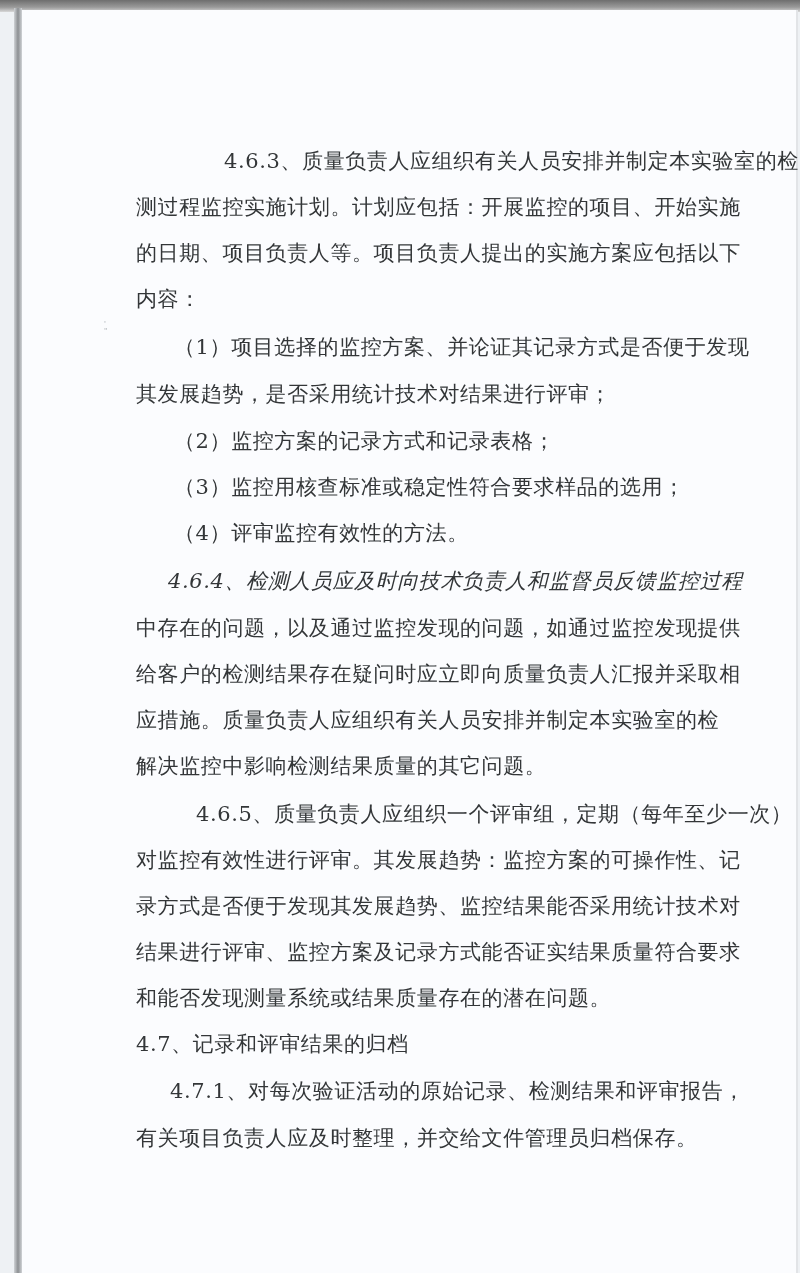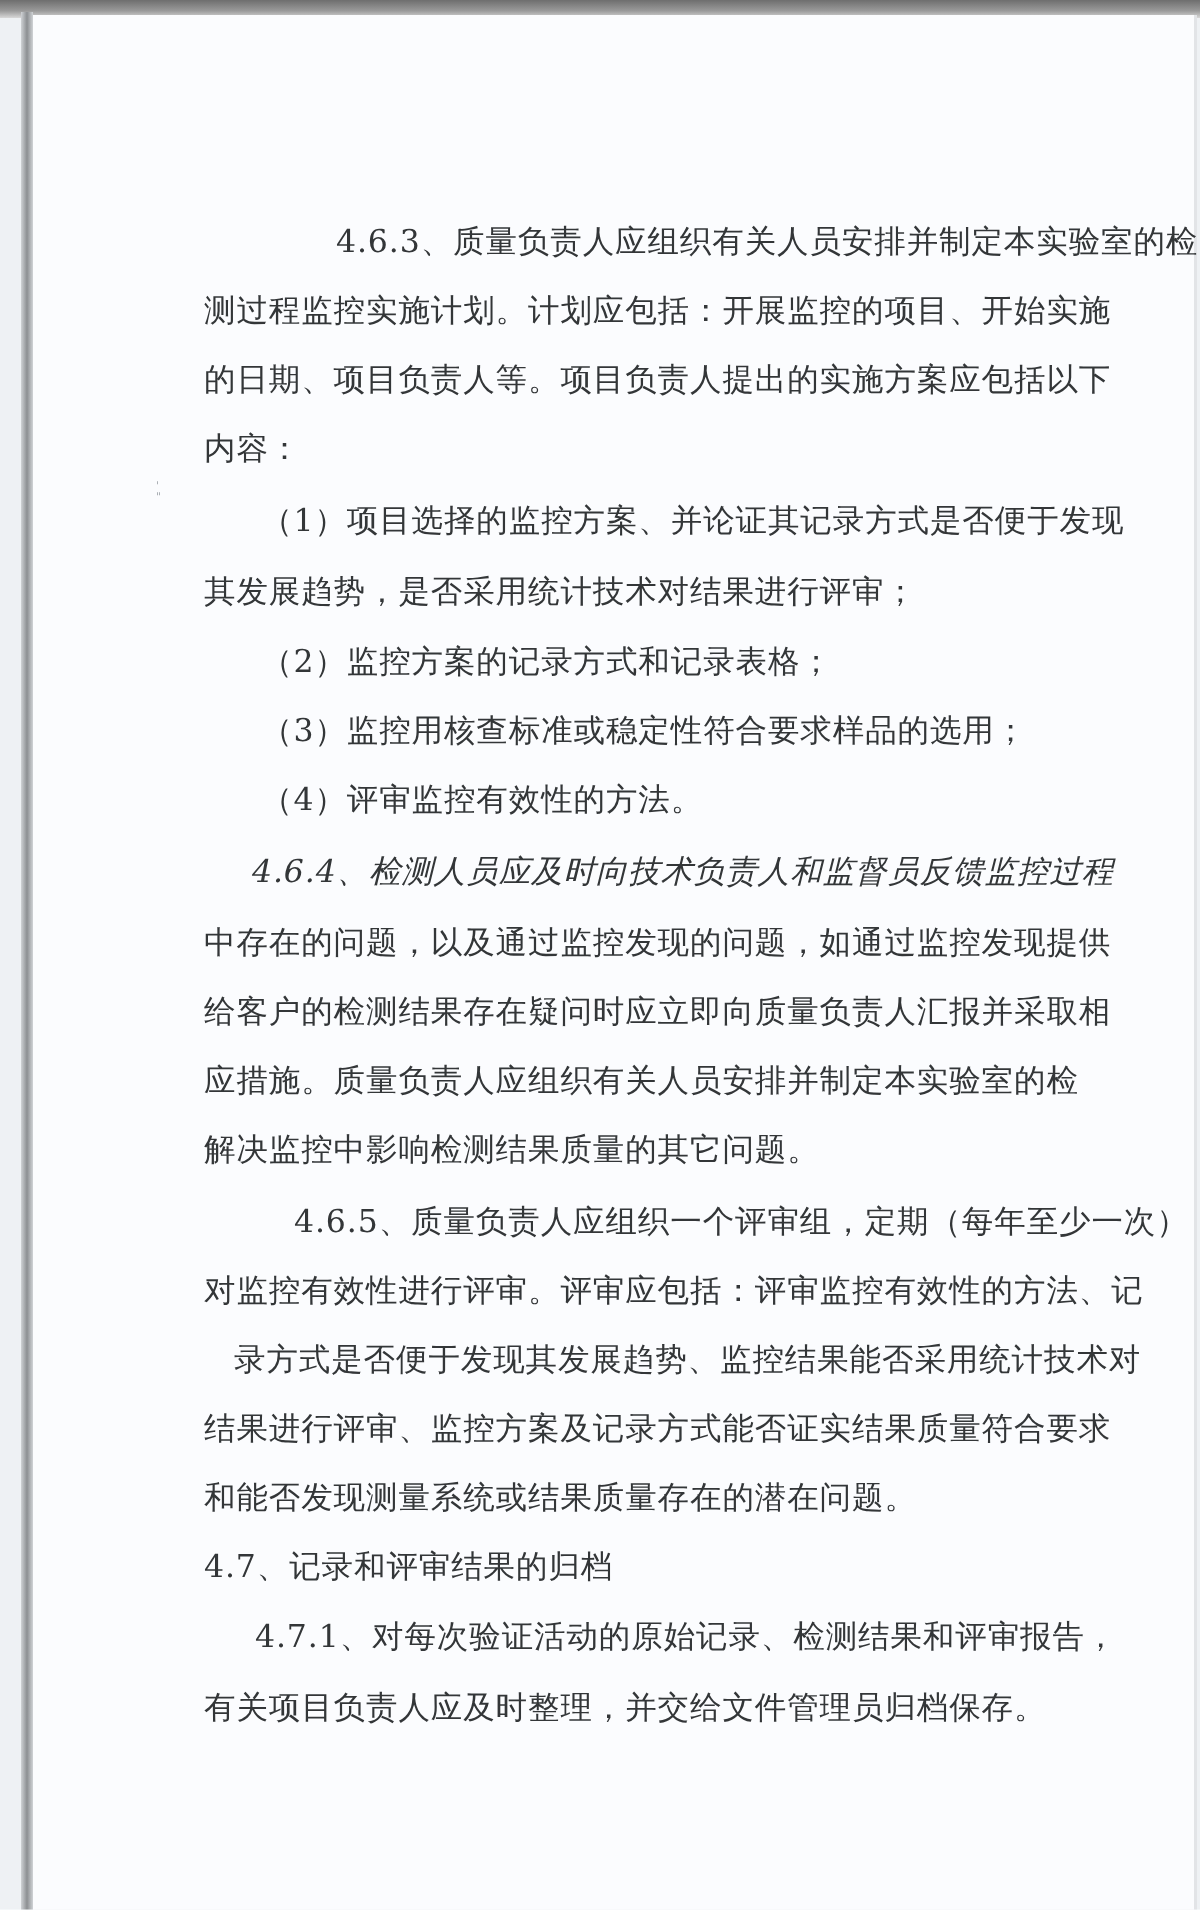--- a/index.html
+++ b/index.html
@@ -81,22 +81,22 @@
 
   <div class="line" style="left:38px; top:519px;">（4）评审监控有效性的方法。</div>
 
   <div class="line" style="left:32px; top:567px;font-style:italic;">4.6.4、检测人员应及时向技术负责人和监督员反馈监控过程</div>
   <div class="line" style="left:0; top:614px;">中存在的问题，以及通过监控发现的问题，如通过监控发现提供</div>
   <div class="line" style="left:0; top:660px;">给客户的检测结果存在疑问时应立即向质量负责人汇报并采取相</div>
   <div class="line" style="left:0; top:706px;">应措施。质量负责人应组织有关人员安排并制定本实验室的检</div>
   <div class="line" style="left:0; top:752px;">解决监控中影响检测结果质量的其它问题。</div>
 
   <div class="line" style="left:32px; top:800px;margin-left:28px;">4.6.5、质量负责人应组织一个评审组，定期（每年至少一次）</div>
-  <div class="line" style="left:0; top:846px;">对监控有效性进行评审。评审应包括：评审监控有效性的方法、记</div>
-  <div class="line" style="left:0; top:892px;margin-left:20px;">录方式是否便于发现其发展趋势、监控结果能否采用统计技术对</div>
+  <div class="line" style="left:0; top:846px;">对监控有效性进行评审。其发展趋势：监控方案的可操作性、记</div>
+  <div class="line" style="left:0; top:892px;">录方式是否便于发现其发展趋势、监控结果能否采用统计技术对</div>
   <div class="line" style="left:0; top:938px;">结果进行评审、监控方案及记录方式能否证实结果质量符合要求</div>
   <div class="line" style="left:0; top:984px;">和能否发现测量系统或结果质量存在的潜在问题。</div>
 
   <div class="line" style="left:0; top:1030px;">4.7、记录和评审结果的归档</div>
 
   <div class="line" style="left:34px; top:1077px;">4.7.1、对每次验证活动的原始记录、检测结果和评审报告，</div>
   <div class="line" style="left:0; top:1124px;">有关项目负责人应及时整理，并交给文件管理员归档保存。</div>
 </div>
 
 </body></html>

